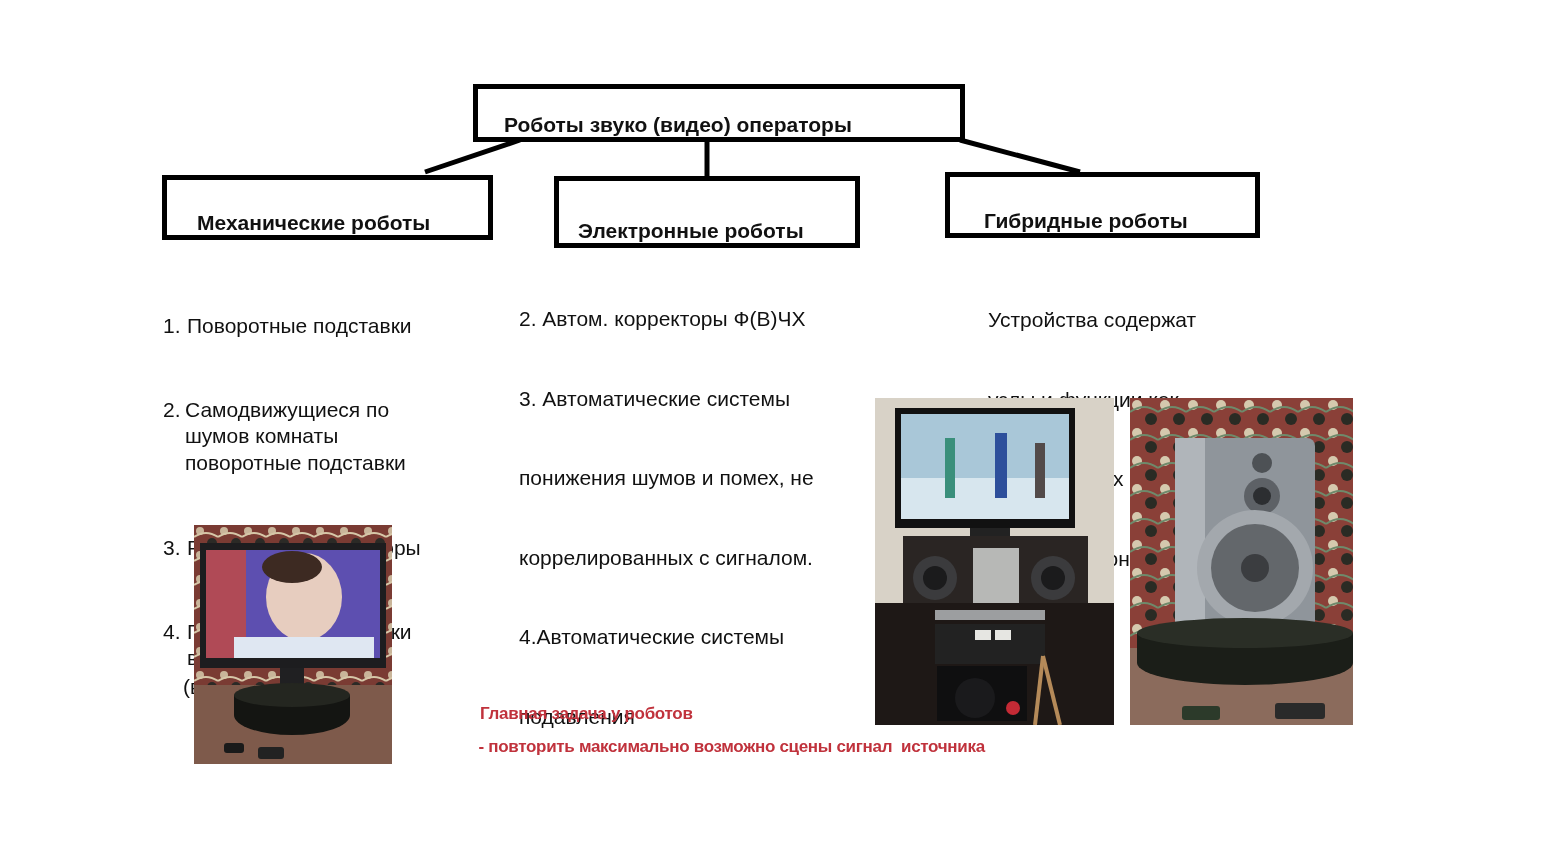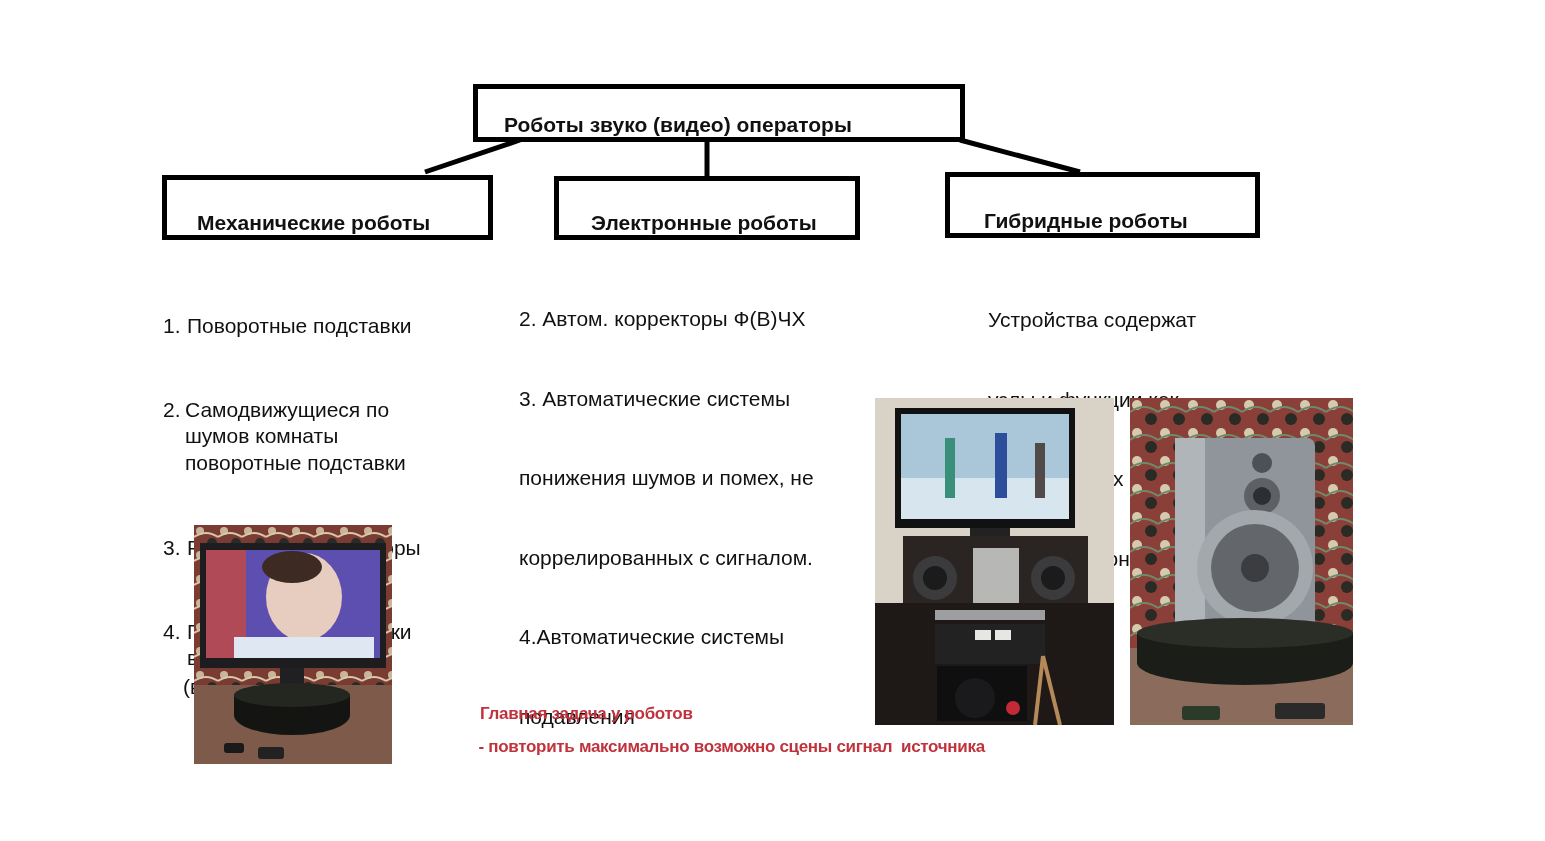--- a/index.html
+++ b/index.html
@@ -21,21 +21,21 @@
   <line x1="960" y1="140" x2="1080" y2="172" stroke="#000" stroke-width="5"></line>
 </svg>
 
 <div class="box" style="left:473px; top:84px; width:492px; height:58px; padding-left:26px;">
   <span>Роботы звуко (видео) операторы</span>
 </div>
 
 <div class="box" style="left:162px; top:175px; width:331px; height:65px; padding-left:30px;">
   <span>Механические роботы</span>
 </div>
-<div class="box" style="left:554px; top:176px; width:306px; height:64px; padding-left:32px;">
+<div class="box" style="left:554px; top:176px; width:306px; height:72px; padding-left:19px;">
   <span>Электронные роботы</span>
 </div>
 <div class="box" style="left:945px; top:172px; width:315px; height:66px; padding-left:34px;">
   <span>Гибридные роботы</span>
 </div>
 
 <div class="textblock" style="left:163px; top:260px;">
   <div style="display:flex;">
     <span style="width:24px;">1.</span>
     <div><div>Поворотные подставки</div></div>

